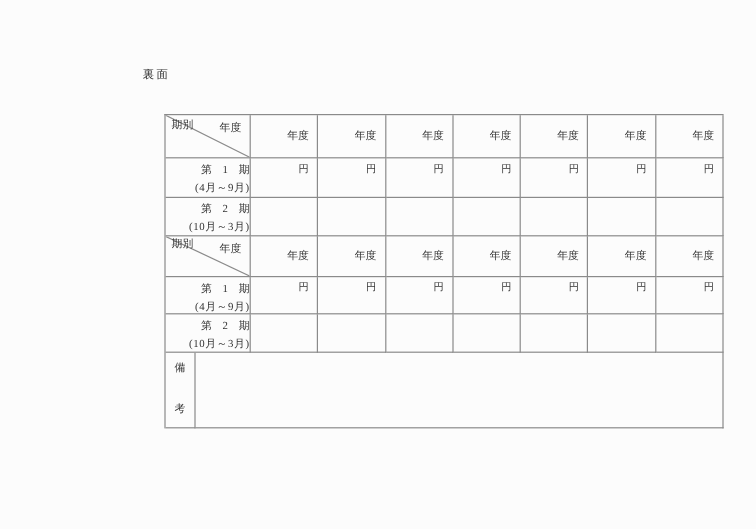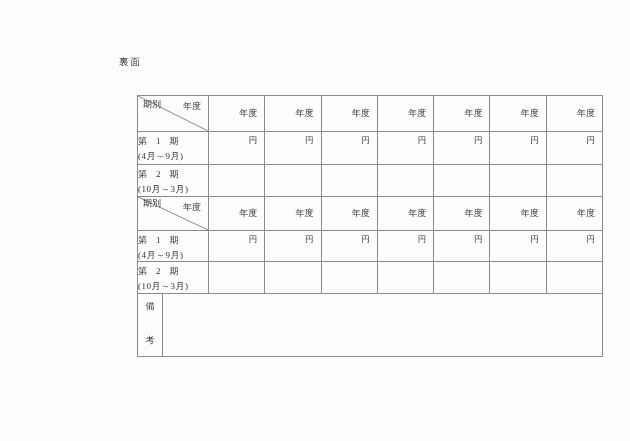--- a/index.html
+++ b/index.html
@@ -27,21 +27,21 @@
   .cell{position:relative;border-right:1px solid var(--border);
     border-bottom:1px solid var(--border);font-size:9px;}
 
   .corner{grid-column:1 / 3;}
   .corner svg{position:absolute;left:0;top:0;width:100%;height:100%;display:block;}
   .corner-top{position:absolute;top:4px;right:7px;}
   .corner-bottom{position:absolute;bottom:20px;left:5px;}
 
   .year{display:flex;align-items:center;justify-content:flex-end;padding-right:7px;}
 
-  .period{grid-column:1 / 3;text-align:left;padding-top:2px;line-height:15px;
+  .period{grid-column:1 / 3;text-align:right;padding-top:2px;line-height:15px;
     white-space:nowrap;}
   .period .l2{letter-spacing:0.5px;}
 
   .amount{text-align:right;padding:3px 7px 0 0;font-size:8.5px;}
 
   .remarks-label{display:flex;flex-direction:column;align-items:center;
     justify-content:space-between;padding:6px 0 9px 0;}
   .remarks-content{grid-column:2 / 10;}
 </style>
 </head>

